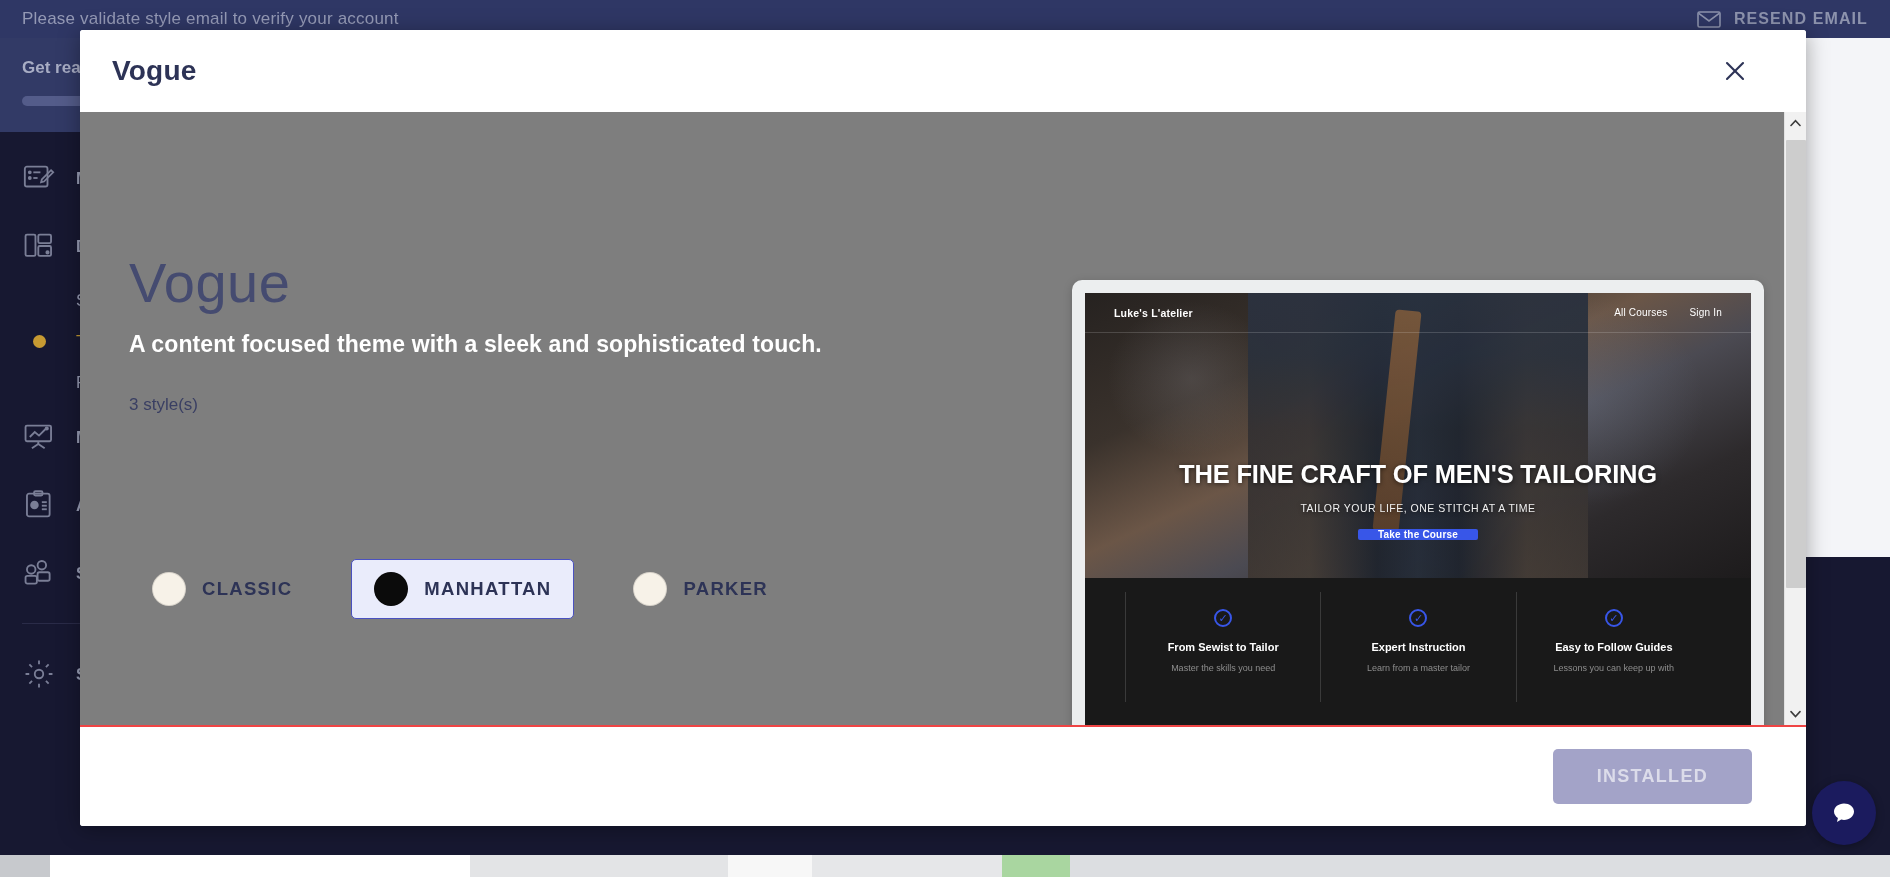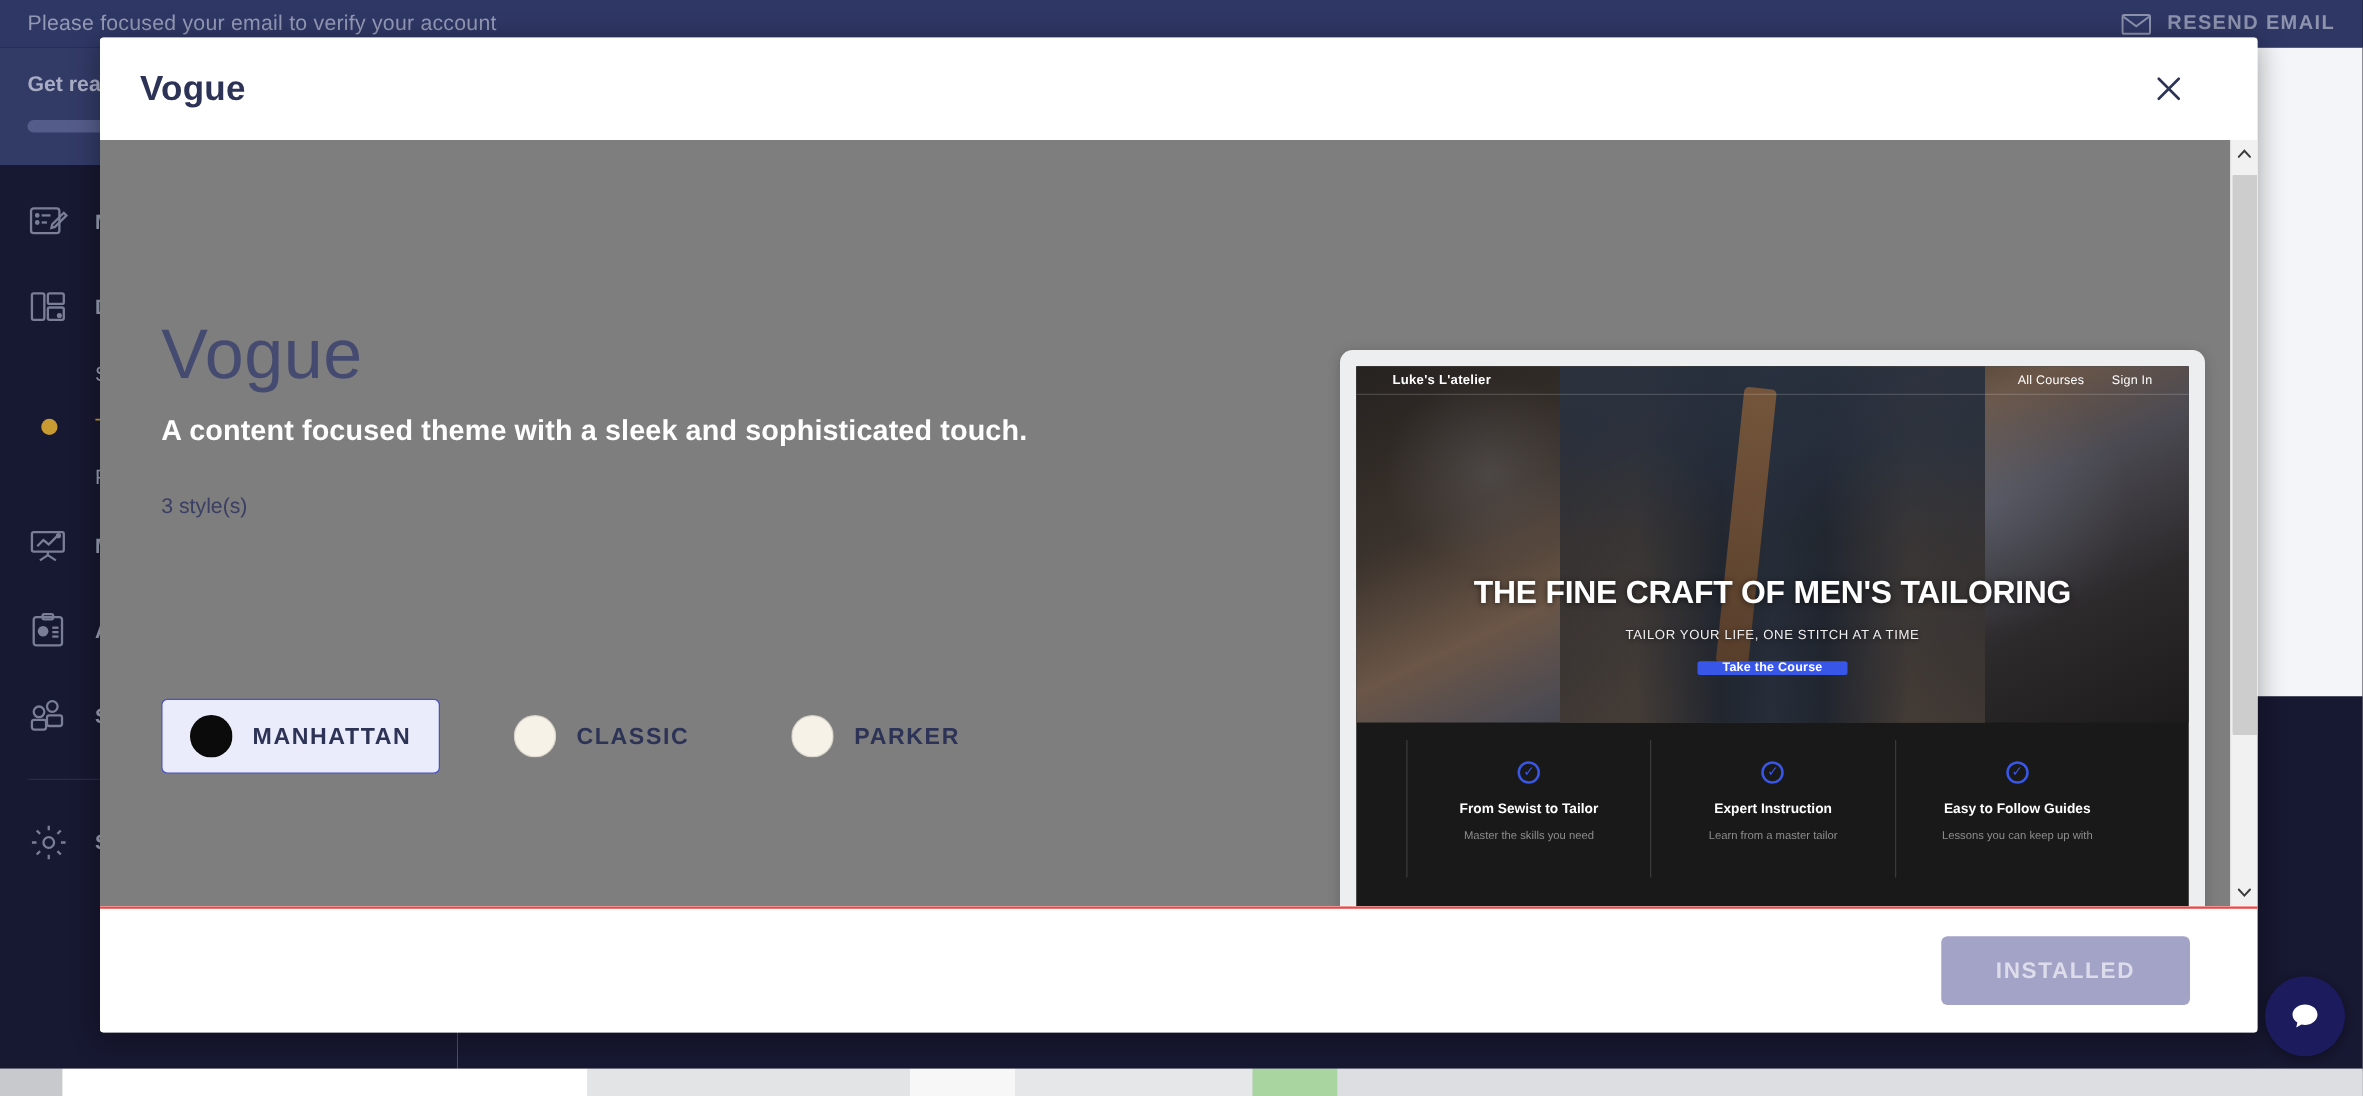--- a/index.html
+++ b/index.html
@@ -177,21 +177,21 @@
       linear-gradient(180deg, rgba(40,48,62,.95) 0%, rgba(36,44,58,.9) 22%, rgba(28,32,40,.7) 48%, rgba(24,26,32,.55) 100%),
       linear-gradient(90deg, #6e5c4c 0%, #7a6652 18%, #2b3340 38%, #39465a 50%, #2a3240 62%, #7a6652 82%, #6e5c4c 100%);
     opacity: .97;
   }
   .hero-strap {
     position: absolute; left: 40%; top: 6%; width: 26px; height: 78%;
     background: linear-gradient(180deg, #7d5a3c, #5d402a);
     transform: rotate(6deg); border-radius: 4px; opacity: .92;
   }
   .site-nav {
-    position: absolute; left: 0; top: 0; right: 0; height: 23px;
+    position: absolute; left: 0; top: 0; right: 0; height: 40px;
     display: flex; align-items: center; justify-content: space-between;
     padding: 0 29px; z-index: 4;
     border-bottom: 1px solid rgba(255,255,255,.16);
   }
   .site-brand { color: #fff; font-size: 10.5px; font-weight: 700; letter-spacing: .2px; }
   .site-links { display: flex; gap: 22px; }
   .site-links span { color: #fff; font-size: 10px; letter-spacing: .2px; }
   .hero-copy {
     position: absolute; left: 0; right: 0; top: 167px; text-align: center; z-index: 5;
   }
@@ -375,21 +375,21 @@
         <span>SETTINGS</span>
       </div>
     </div>
   </div>
 
   <div class="content-behind">
     <div class="panel-stub"></div>
   </div>
 
   <div class="verify-bar">
-    <span>Please focused your email to verify your account</span>
+    <span>Please validate style email to verify your account</span>
     <span class="resend">
       <span class="env-ico">
         <svg width="24" height="17" viewBox="0 0 24 17" fill="none" stroke="#8d93ad" stroke-width="1.6">
           <rect x="1" y="1" width="22" height="15" rx="1.5"></rect>
           <polyline points="1.8,2.4 12,10 22.2,2.4"></polyline>
         </svg>
       </span>
       <span>RESEND EMAIL</span>
     </span>
   </div>
@@ -424,27 +424,27 @@
 
     <div class="body-inner">
 
       <div class="theme-info">
         <div class="theme-name">Vogue</div>
         <div class="theme-tagline">A content focused theme with a sleek and sophisticated touch.</div>
         <div class="style-count">3 style(s)</div>
       </div>
 
       <div class="styles-row">
+        <div class="style-chip">
+          <span class="swatch" style="background:#f7f2e8"></span>
+          <span>CLASSIC</span>
+        </div>
         <div class="style-chip selected">
           <span class="swatch" style="background:#0b0b0b"></span>
           <span>MANHATTAN</span>
-        </div>
-        <div class="style-chip">
-          <span class="swatch" style="background:#f7f2e8"></span>
-          <span>CLASSIC</span>
         </div>
         <div class="style-chip">
           <span class="swatch" style="background:#f7f2e8"></span>
           <span>PARKER</span>
         </div>
       </div>
 
       <div class="laptop">
         <div class="laptop-screen">
           <div class="site">

